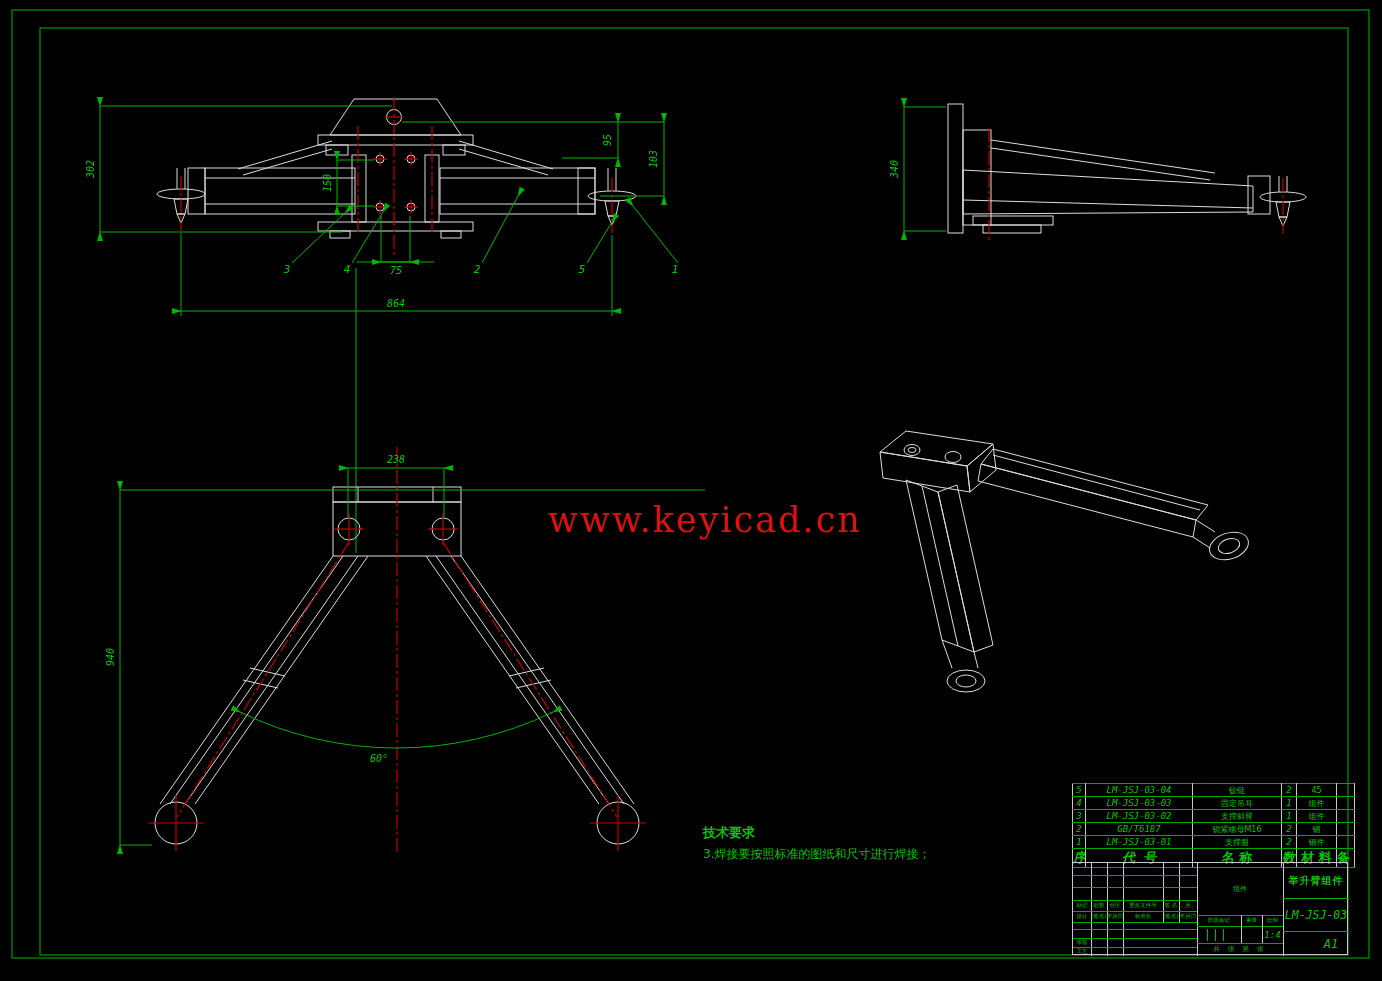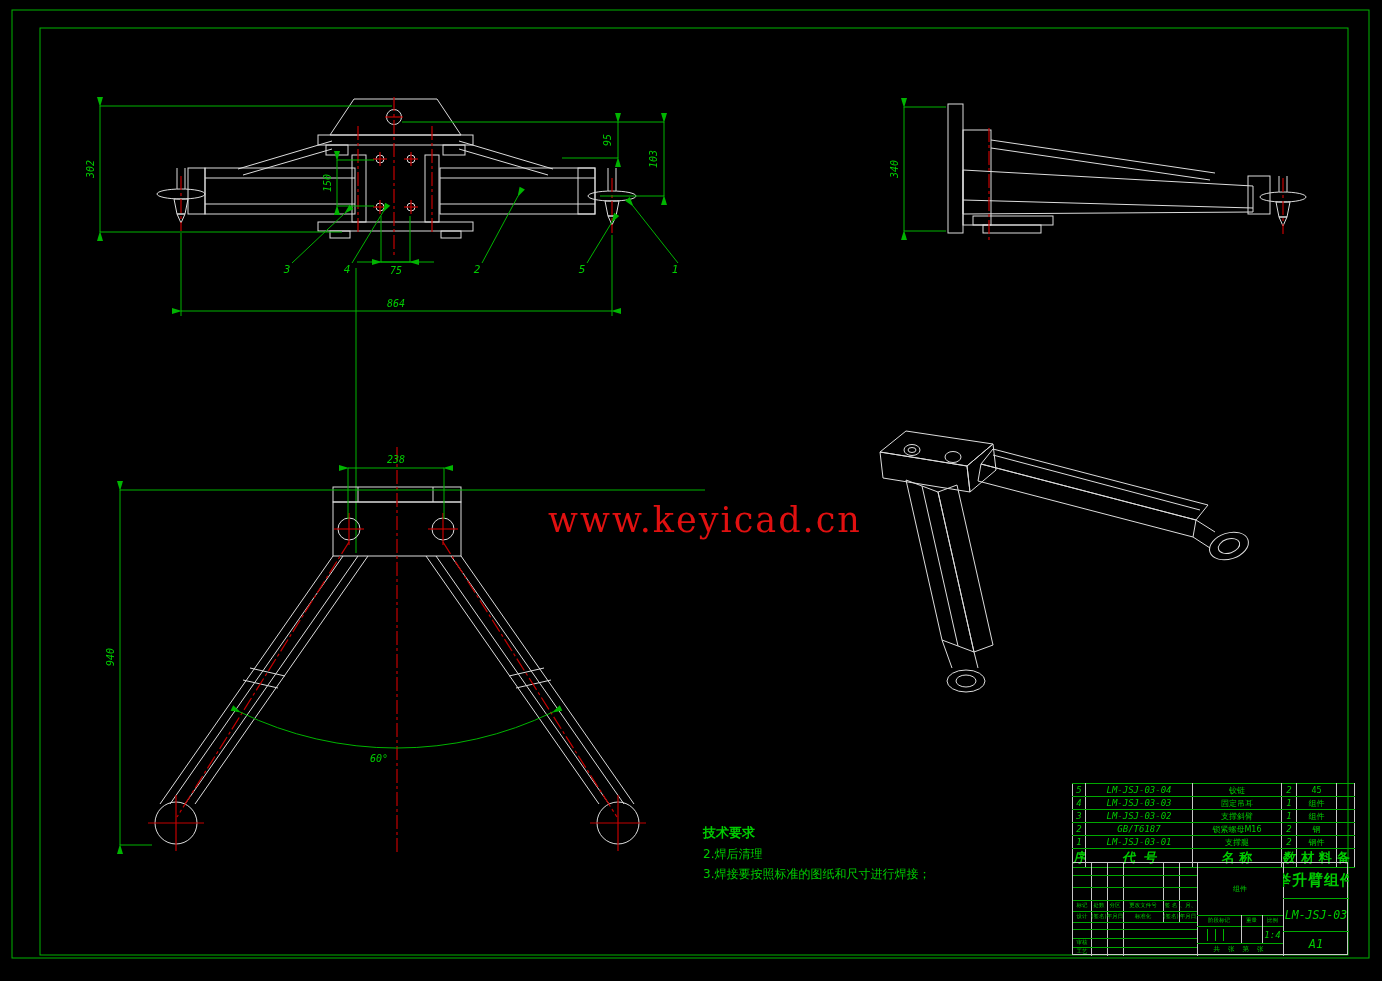--- a/index.html
+++ b/index.html
@@ -33,23 +33,23 @@
   tr.bomh td{font-size:13px;font-weight:bold;height:12px;}
   
   .tb{position:absolute;left:1072px;top:862px;width:276px;height:93px;border:1px solid #c8c8c8;
       box-sizing:border-box;color:#00cc00;}
   .tb .vl{position:absolute;width:1px;background:#c8c8c8;}
   .tb .hl{position:absolute;height:1px;background:#00a800;}
   .tb .gvl{position:absolute;width:1px;background:#00b400;}
   .tb .t{position:absolute;text-align:center;overflow:hidden;white-space:nowrap;
          display:flex;align-items:center;justify-content:center;}
   .f55{font-size:5.5px;} .f65{font-size:6.5px;} .f7{font-size:7px;}
-  .ttl{font-size:15px;font-weight:bold;letter-spacing:1px;}
+  .ttl{font-size:10px;font-weight:bold;letter-spacing:1px;}
   .dwgno{font:italic 11.5px "DejaVu Sans Mono",monospace;}
-  .sheetsz{font:italic 12px "DejaVu Sans Mono",monospace;}
+  .sheetsz{font:italic 12px "DejaVu Sans Mono",monospace;padding-left:15px;}
   .scaleval{font:italic 9px "DejaVu Sans Mono",monospace;}
 </style>
 </head>
 <body>
 
 <div class="sheet">
 
 <svg width="1382" height="981" viewBox="0 0 1382 981">
   <defs>
     <marker id="ar" orient="auto-start-reverse" markerWidth="12" markerHeight="8" refX="1" refY="0" viewBox="-1 -4 12 8">
@@ -250,21 +250,20 @@
     <line class="w" x1="974" y1="652" x2="978" y2="668"></line>
     <ellipse class="w" cx="966" cy="681" rx="19" ry="11"></ellipse>
     <ellipse class="w" cx="966" cy="681" rx="10" ry="6"></ellipse>
   </g>
 </svg>
 
 <div class="wm wm2">www.keyicad.cn</div>
 
 <div class="tech">
   <div class="tt">技术要求</div>
-  <div class="ti">2.焊后清理</div>
   <div class="ti">3.焊接要按照标准的图纸和尺寸进行焊接；</div>
 </div>
 
 <table class="bom">
   <tbody>
         <tr>
     <td class="c-seq">5</td>
     <td class="c-code">LM-JSJ-03-04</td>
     <td class="c-name">铰链</td>
     <td class="c-qty">2</td>

